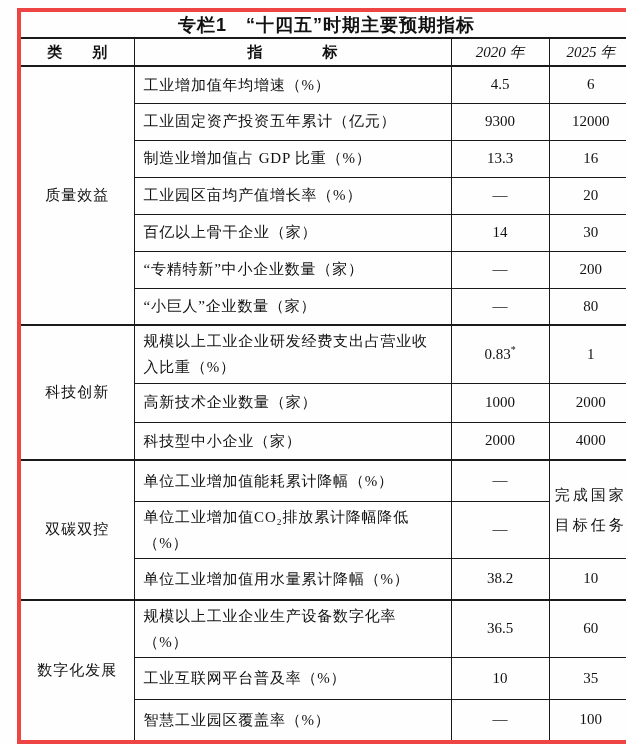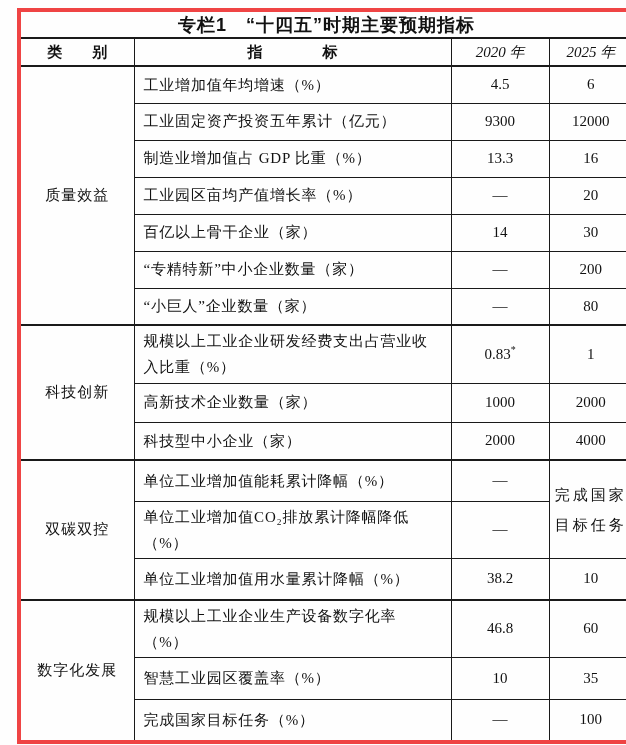--- a/index.html
+++ b/index.html
@@ -185,30 +185,30 @@
     </tr>
     <tr class="r41">
       <td class="ind">单位工业增加值用水量累计降幅（%）</td>
       <td class="val">38.2</td>
       <td class="val">10</td>
     </tr>
 
     <tr class="sep r42">
       <td class="cat" rowspan="3">数字化发展</td>
       <td class="ind">规模以上工业企业生产设备数字化率（%）</td>
-      <td class="val">46.8</td>
+      <td class="val">36.5</td>
       <td class="val">60</td>
+    </tr>
+    <tr class="r42">
+      <td class="ind">工业互联网平台普及率（%）</td>
+      <td class="val">10</td>
+      <td class="val">35</td>
     </tr>
     <tr class="r42">
       <td class="ind">智慧工业园区覆盖率（%）</td>
-      <td class="val">10</td>
-      <td class="val">35</td>
-    </tr>
-    <tr class="r42">
-      <td class="ind">完成国家目标任务（%）</td>
       <td class="val">—</td>
       <td class="val">100</td>
     </tr>
   </tbody>
     </table>
 
 
 </div>
 
 </body></html>

